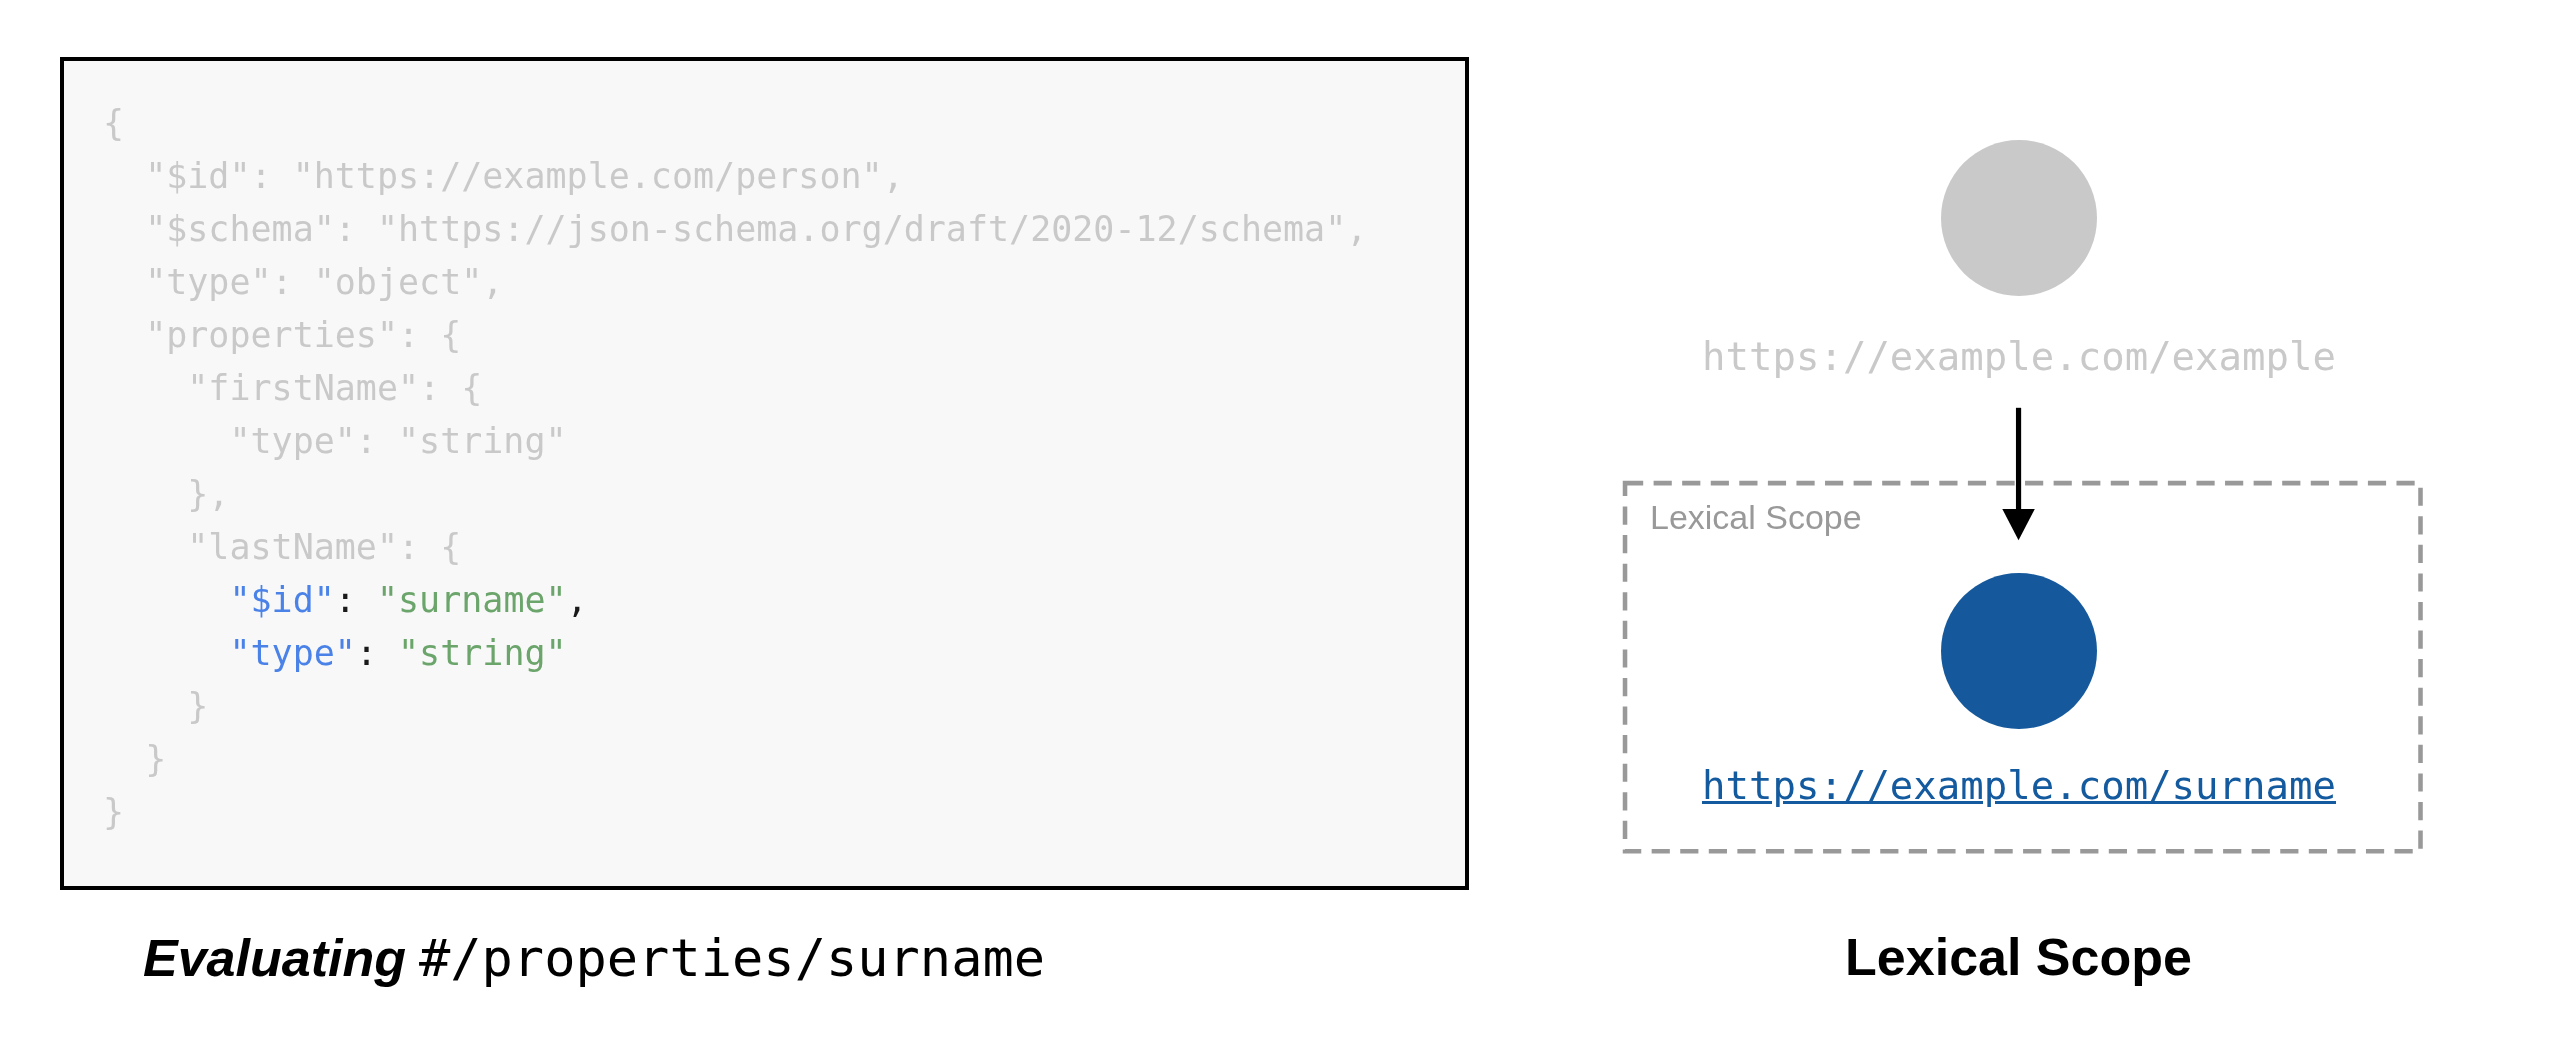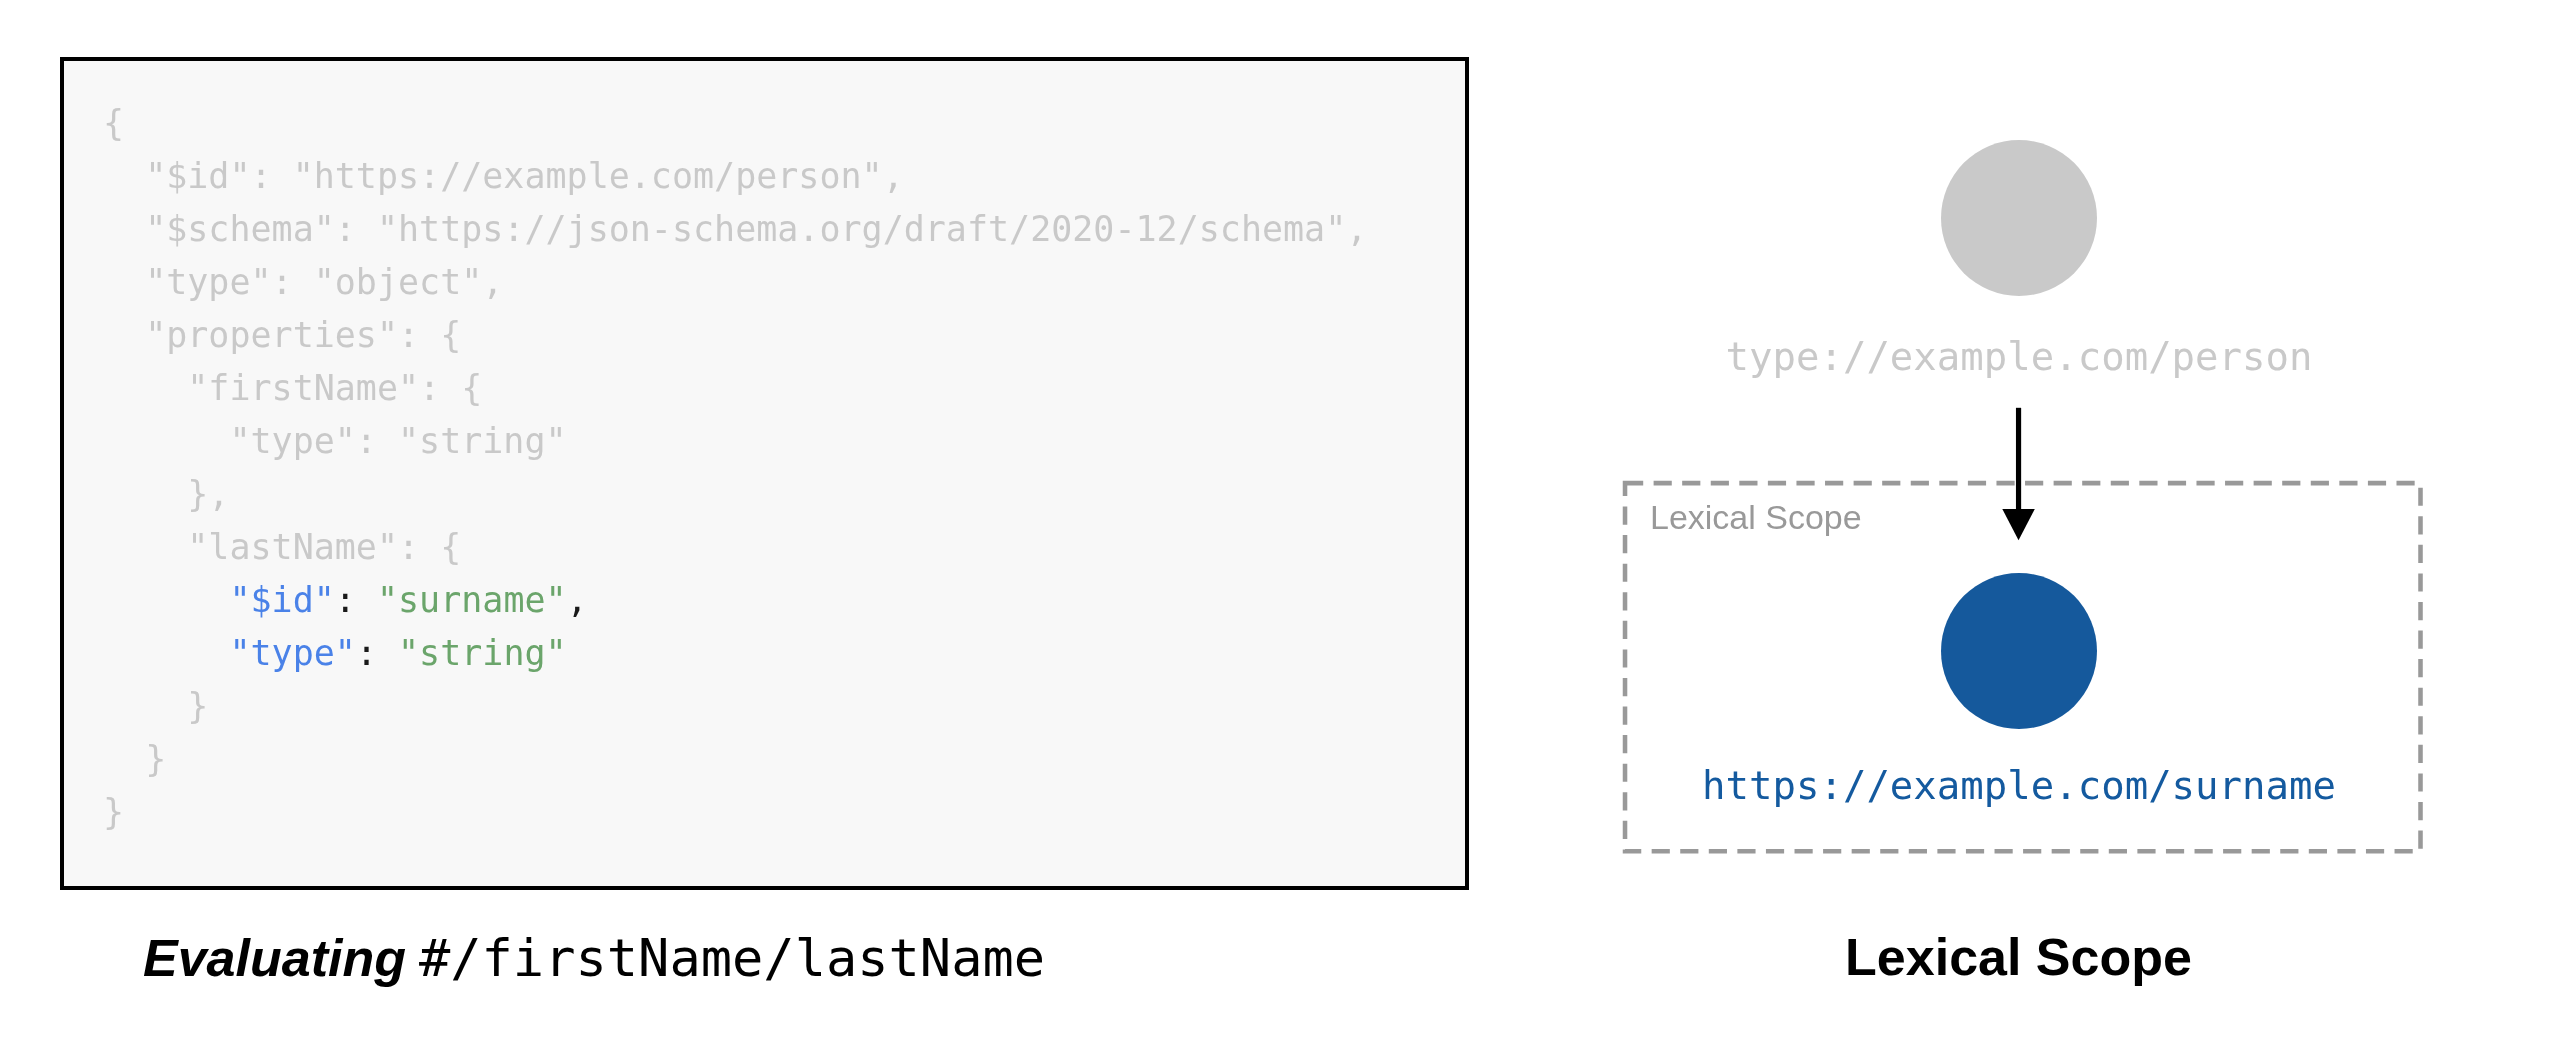--- a/index.html
+++ b/index.html
@@ -77,21 +77,21 @@
   .node-label {
     left: 1597px;
     width: 844px;
     text-align: center;
     font-family: "DejaVu Sans Mono", "Liberation Mono", monospace;
     font-size: 39px;
     white-space: nowrap;
     line-height: 1.1;
   }
   .uri-gray { top: 336px;  color: var(--node-gray, #c9c9c9); }
-  .uri-blue { top: 765px; color: var(--uri-blue, #145a9f); }
+  .uri-blue { top: 765px; color: var(--uri-blue, #145a9f); text-decoration: underline; }
 
   .scope-label {
     left: 1650px;
     top: 499px;
     font-size: 34px;
     color: var(--dash-gray, #999999);
     line-height: 1.1;
   }
 
   svg.overlay {
@@ -110,31 +110,31 @@
   .arrow-head  { fill: #000; }
 </style>
 </head>
 <body>
 
 <div class="abs code-box">
   <pre class="code" id="code-pre"><div class="code-line"><span class="seg-m">{</span></div><div class="code-line"><span class="seg-m">  "$id": "https://example.com/person",</span></div><div class="code-line"><span class="seg-m">  "$schema": "https://json-schema.org/draft/2020-12/schema",</span></div><div class="code-line"><span class="seg-m">  "type": "object",</span></div><div class="code-line"><span class="seg-m">  "properties": {</span></div><div class="code-line"><span class="seg-m">    "firstName": {</span></div><div class="code-line"><span class="seg-m">      "type": "string"</span></div><div class="code-line"><span class="seg-m">    },</span></div><div class="code-line"><span class="seg-m">    "lastName": {</span></div><div class="code-line"><span class="seg-m">      </span><span class="seg-k">"$id"</span><span class="seg-p">: </span><span class="seg-s">"surname"</span><span class="seg-p">,</span></div><div class="code-line"><span class="seg-m">      </span><span class="seg-k">"type"</span><span class="seg-p">: </span><span class="seg-s">"string"</span></div><div class="code-line"><span class="seg-m">    }</span></div><div class="code-line"><span class="seg-m">  }</span></div><div class="code-line"><span class="seg-m">}</span></div></pre>
 </div>
 
 <div class="abs caption-left">
-  <span class="bold">Evaluating</span><span class="mono">#/firstName/lastName</span>
+  <span class="bold">Evaluating</span><span class="mono">#/properties/surname</span>
 </div>
 
 <svg class="abs overlay" viewBox="0 0 3966 1600">
   <rect class="scope-rect" x="2502" y="744" width="1225" height="567"></rect>
   <line class="arrow-shaft" x1="3108" y1="628" x2="3108" y2="790"></line>
   <polygon class="arrow-head" points="3083,784 3133,784 3108,832"></polygon>
 </svg>
 
 <div class="abs circle gray-circle"></div>
-<div class="abs node-label uri-gray">type://example.com/person</div>
+<div class="abs node-label uri-gray">https://example.com/example</div>
 
 <div class="abs scope-label">Lexical Scope</div>
 
 <div class="abs circle blue-circle"></div>
 <div class="abs node-label uri-blue">https://example.com/surname</div>
 
 <div class="abs caption-right">Lexical Scope</div>
 
 
 </body></html>

